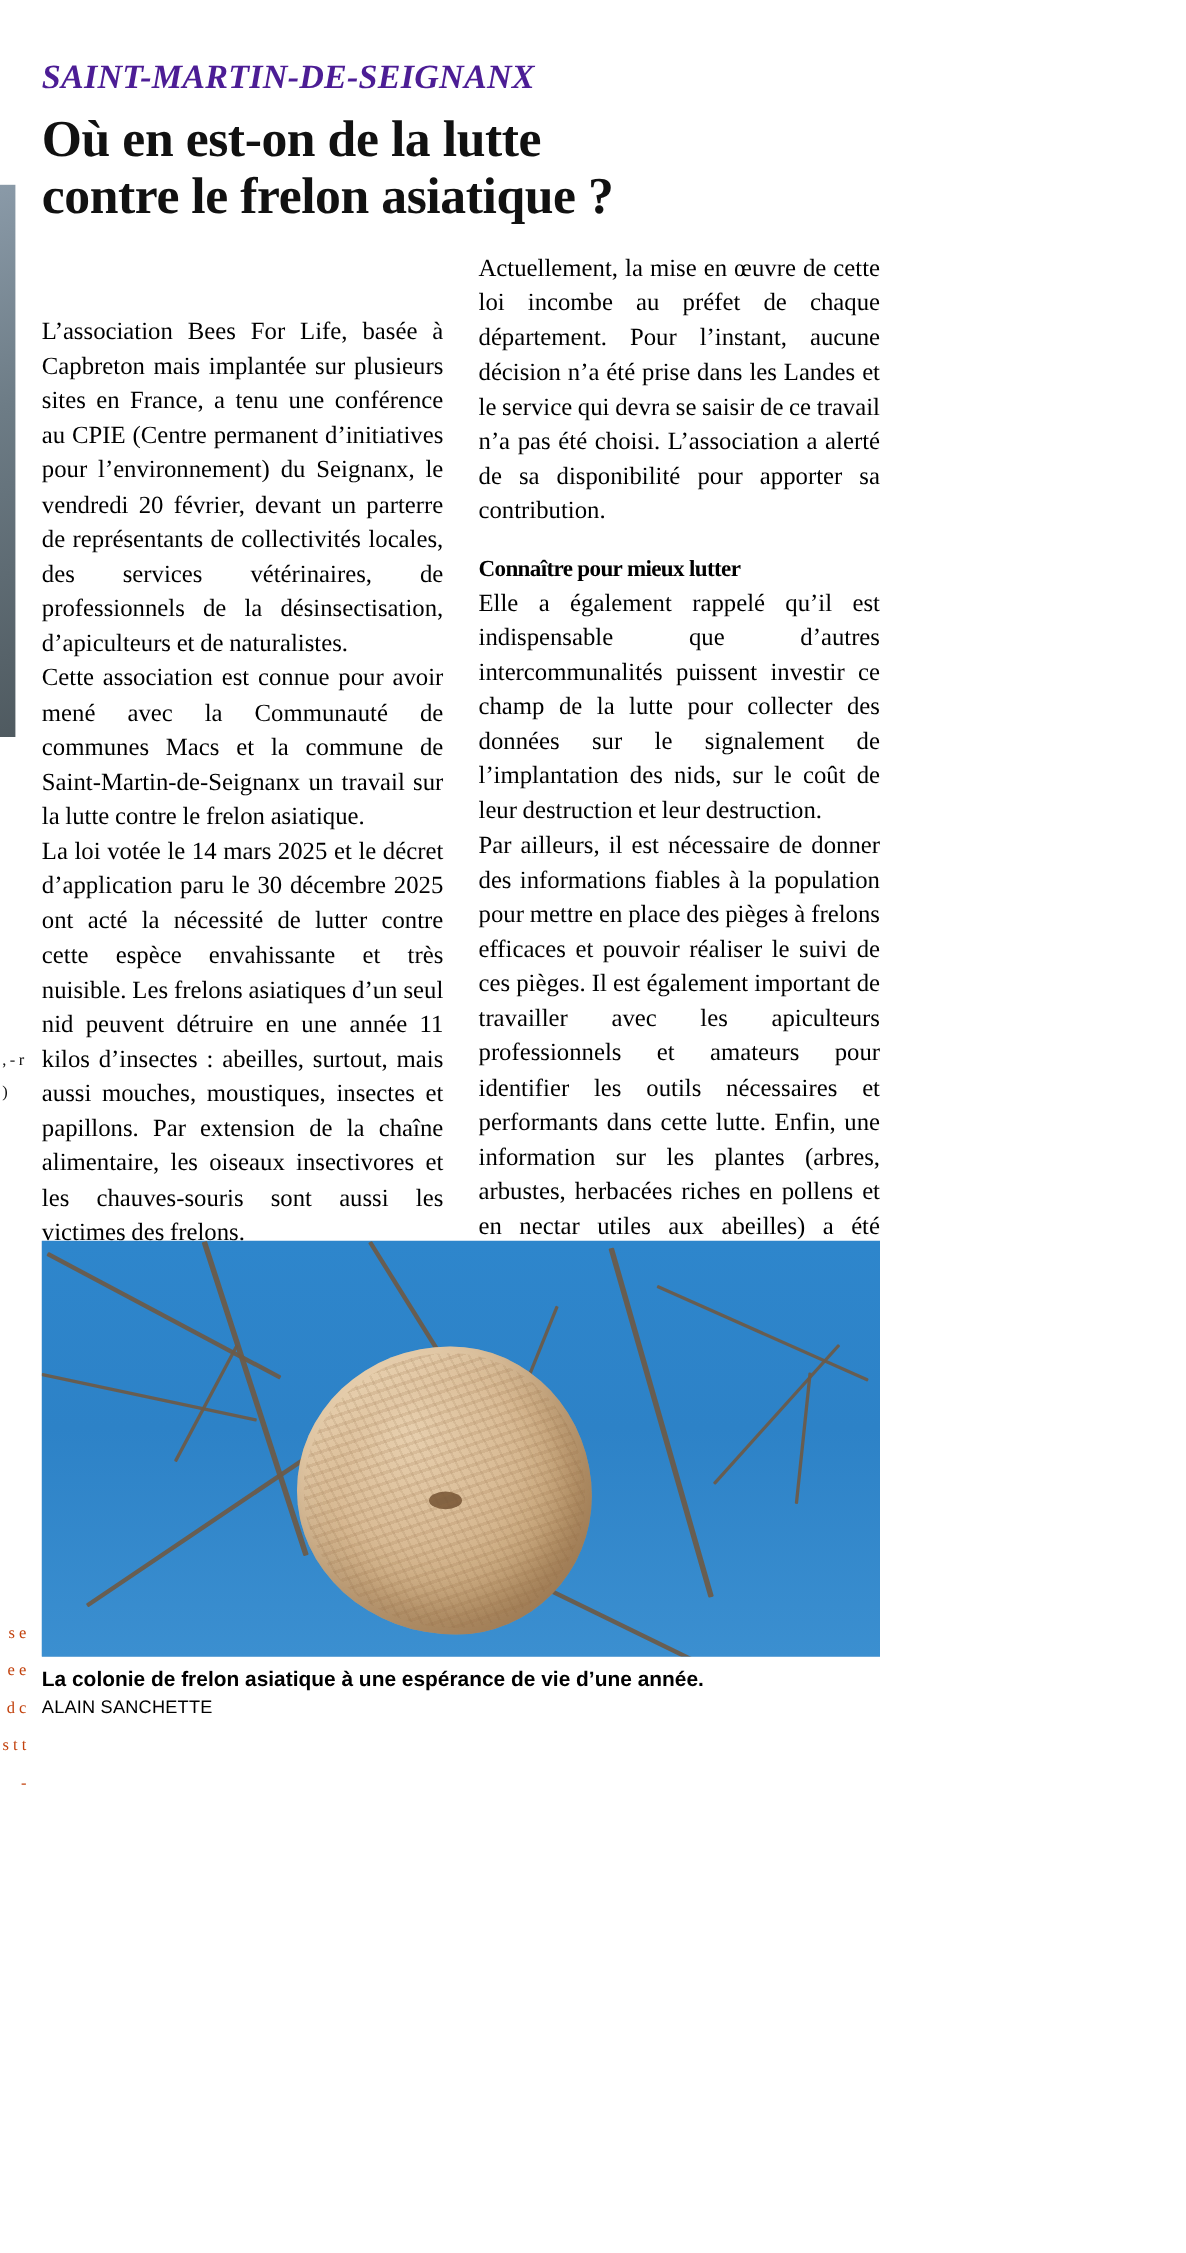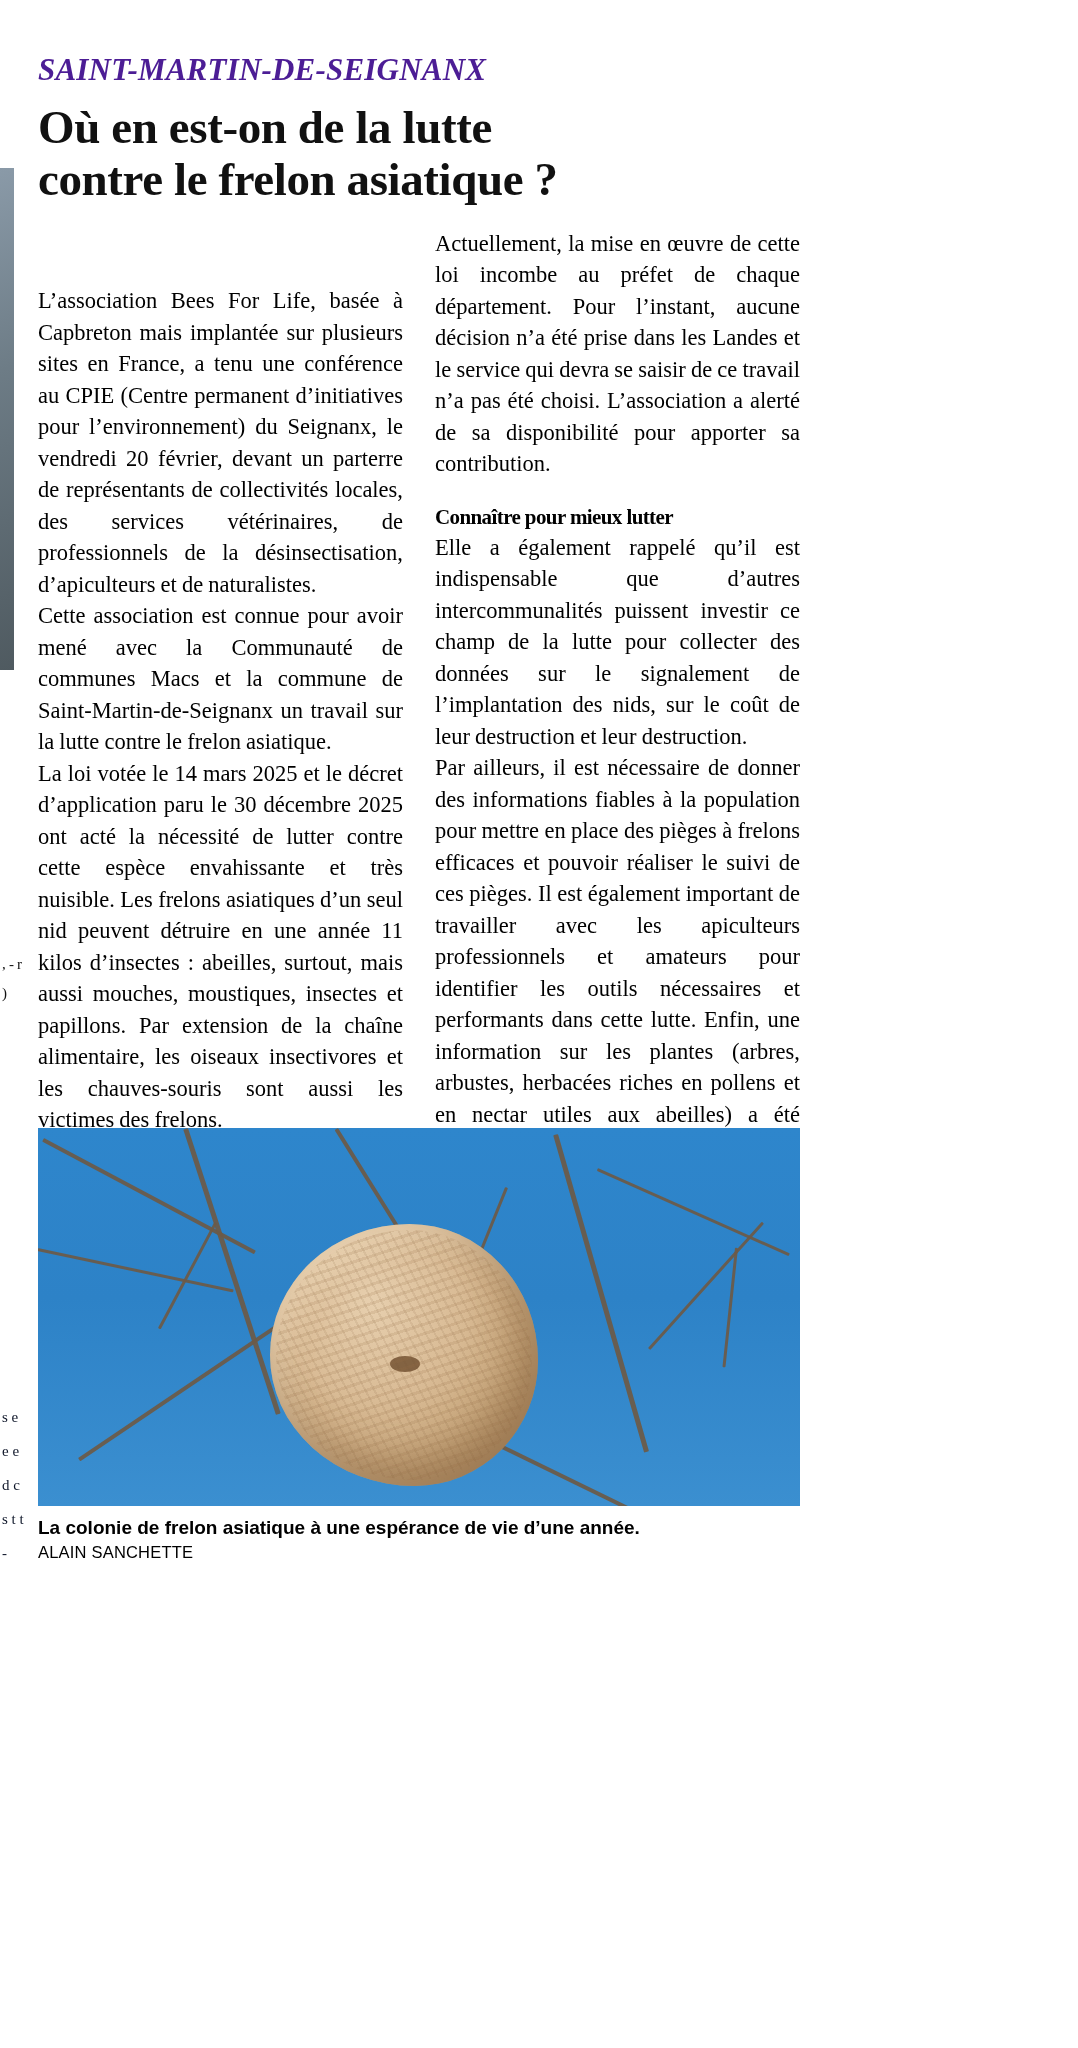--- a/index.html
+++ b/index.html
@@ -40,27 +40,27 @@
     font-family: "Liberation Serif", serif;
     font-size: 15px;
     line-height: 28.5px;
     color: #111;
     text-align: left;
     letter-spacing: -0.3px;
   }
   .bleed-text-2 {
     position: absolute;
     left: 2px;
-    top: 1400px;
+    top: 1468px;
     width: 22px;
     font-family: "Liberation Serif", serif;
     font-size: 15px;
     line-height: 34px;
-    color: #0f172a;
-    text-align: left;
+    color: #c2410c;
+    text-align: right;
   }
 
   
   .article {
     position: absolute;
     left: 38px;
     top: 0;
     width: 762px;
   }
 

